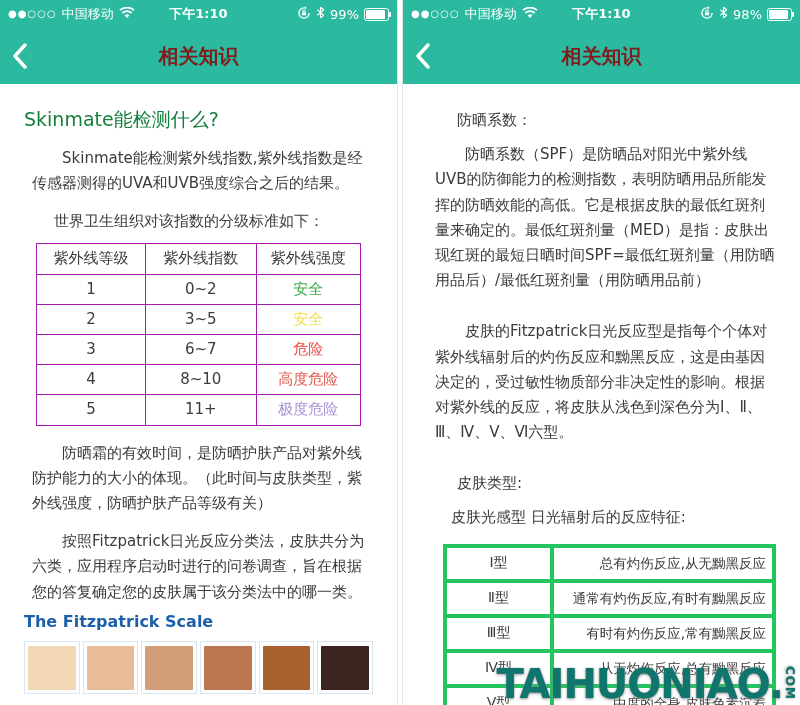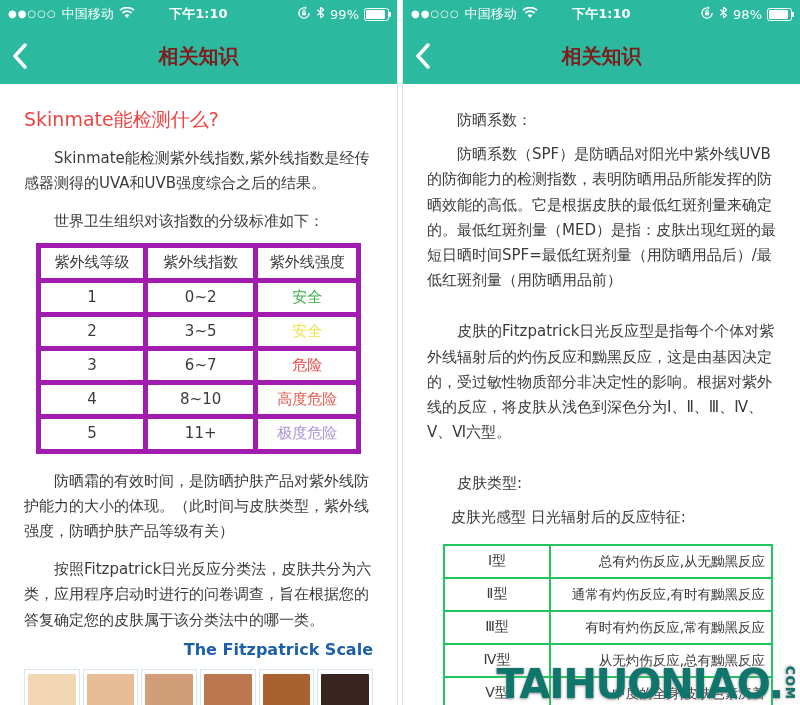--- a/index.html
+++ b/index.html
@@ -18,33 +18,33 @@
   .battery{width:23px;height:11px;border:1px solid #fff;border-radius:2.5px;position:relative;display:inline-block;}
   .battery .fill{position:absolute;left:1px;top:1px;bottom:1px;width:19px;background:#fff;border-radius:1px;}
   .battery .nub{position:absolute;right:-3px;top:3px;width:2px;height:5px;background:#fff;border-radius:0 1px 1px 0;}
   
   .navbar{height:56px;display:flex;align-items:center;justify-content:center;position:relative;color:#7f1d1d;}
   .nav-title{font-size:20px;font-weight:bold;}
   .back-btn{position:absolute;left:12px;top:14px;width:28px;height:28px;cursor:pointer;display:flex;align-items:center;}
   
   .content{padding:16px 24px 0 24px;font-size:15px;line-height:1.68;}
   .h-teal{font-size:19px;margin:4px 0 10px 0;font-weight:normal;}
-  p.body{margin:0 0 13px 0;text-indent:2em;}
+  p.body{margin:0 0 13px 8px;text-indent:2em;}
   p.tight{margin:0 0 9px 0;}
   
   table.uv{border-collapse:collapse;margin:4px auto 15px auto;width:325px;text-align:center;font-size:15px;}
-  table.uv th,table.uv td{border:5px solid #a21caf;padding:2px 2px;height:23px;font-weight:normal;margin-left:8px;}
-  
-  .fitz-title{text-align:right;font-weight:bold;font-size:16px;margin:2px 0 5px 0;}
+  table.uv th,table.uv td{border:1px solid #a21caf;padding:2px 2px;height:23px;font-weight:normal;margin-left:8px;}
+  
+  .fitz-title{text-align:left;font-weight:bold;font-size:16px;margin:2px 0 5px 0;}
   .fitz-row{display:flex;gap:3px;}
   .fitz-card{flex:1;border:1px solid #d9e5f1;background:#fefefe;text-align:center;padding:4px 2px 3px 2px;}
   .fitz-swatch{height:44px;border-radius:1px;margin:0 1px;}
   
   table.skin{border-collapse:collapse;margin:2px 0 0 16px;font-size:13.5px;}
-  table.skin td{border:2px solid #22c55e;height:29px;padding:1px 6px;}
+  table.skin td{border:4px solid #22c55e;height:29px;padding:1px 6px;}
   table.skin td.t{width:92px;text-align:center;font-size:14px;}
   table.skin td.d{width:208px;text-align:right;margin-top:36px;}
   
   .watermark{position:absolute;right:4px;bottom:2px;display:flex;align-items:flex-end;
     color:#0f766e;font-weight:bold;pointer-events:none;
     text-shadow:0 1px 3px rgba(130,130,130,.85),0 0 1px rgba(150,150,150,.9);}
   .wm-main{font-size:40px;letter-spacing:-1px;line-height:.95;}
   .wm-com{writing-mode:vertical-rl;font-size:12px;letter-spacing:1px;margin-left:1px;line-height:1;padding-bottom:3px;}
 </style>
 </head>
@@ -84,21 +84,21 @@
     <div class="navbar" style="background:#2BB99F;">
       <span class="back-btn">
           <svg width="16" height="26" viewBox="0 0 16 26">
             <polyline points="13,2 3,13 13,24" stroke="#fff" stroke-width="3.5" fill="none" stroke-linecap="round" stroke-linejoin="round"></polyline>
           </svg>
         </span>
       <span class="nav-title">相关知识</span>
     </div>
 
     <div class="content">
-      <h2 class="h-teal" style="color: #ef4444;">Skinmate能检测什么?</h2>
+      <h2 class="h-teal" style="color: #15803d;">Skinmate能检测什么?</h2>
       <p class="body">Skinmate能检测紫外线指数,紫外线指数是经传感器测得的UVA和UVB强度综合之后的结果。</p>
       <p class="body tight">世界卫生组织对该指数的分级标准如下：</p>
 
       <table class="uv">
         <tbody>
             <tr>
           <th style="width:110px;">紫外线等级</th>
           <th style="width:110px;">紫外线指数</th>
           <th style="width:105px;text-align:center;">紫外线强度</th>
         </tr>

